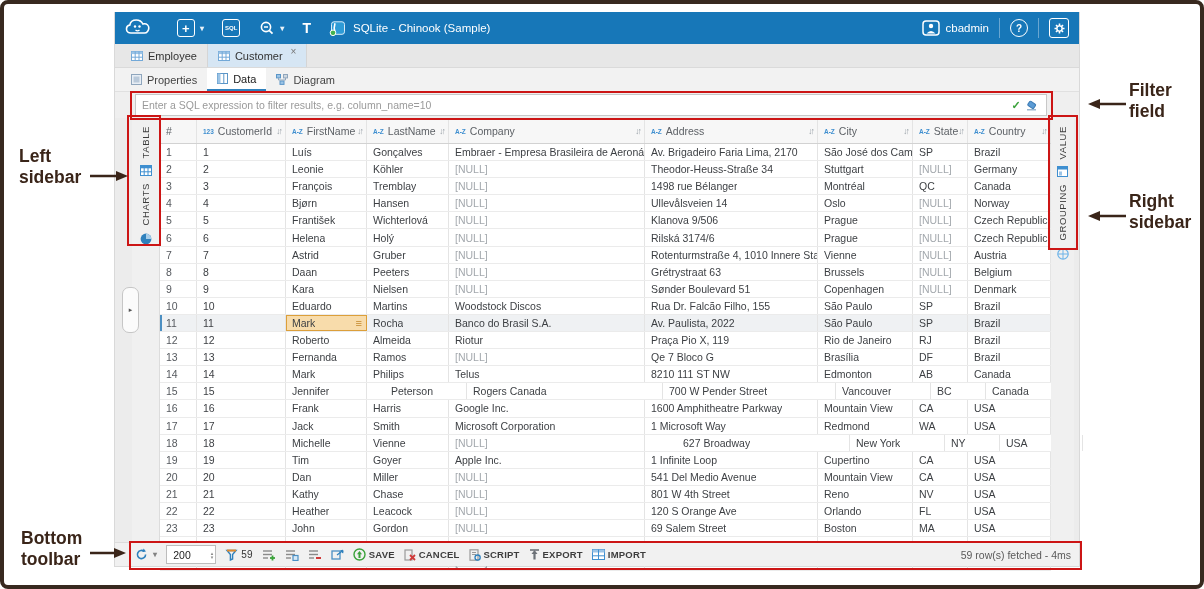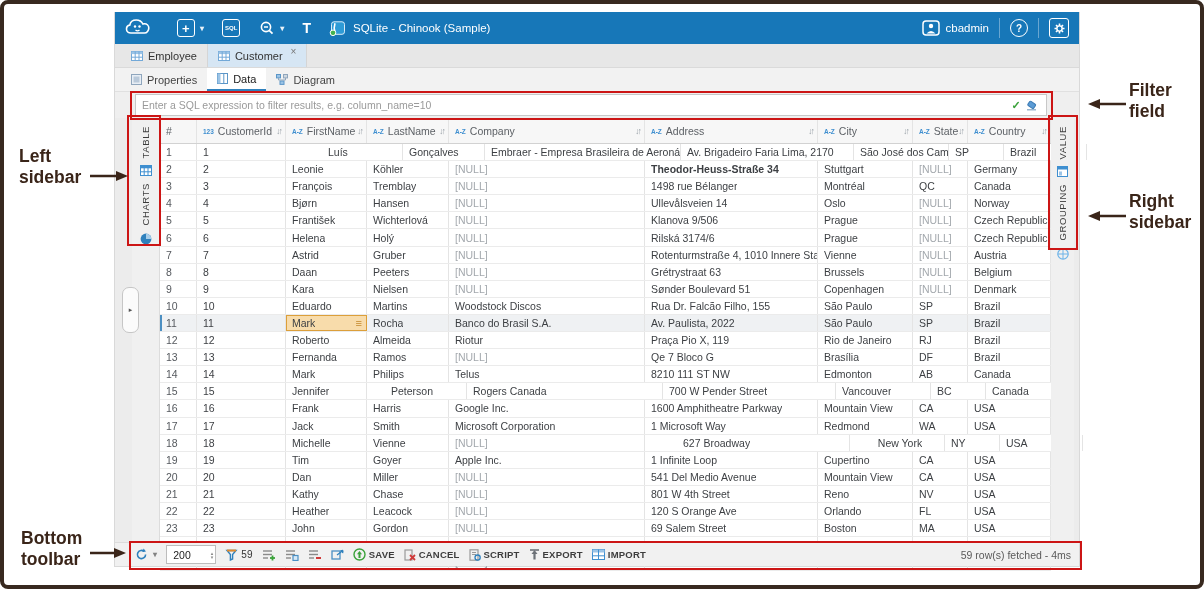--- a/index.html
+++ b/index.html
@@ -266,21 +266,21 @@
             </div>
           </div>
         <div>
             <div class="grow">
               <div class="gc rn" style="width: 37px;">
                 <span class="cv">1</span>
               </div>
               <div class="gc" style="width: 89px;">
                 <span class="cv">1</span>
               </div>
-              <div class="gc" style="width: 81px; margin-left: 36px;">
+              <div class="gc" style="width: 81px;">
                 <span class="cv">Luís</span>
               </div>
               <div class="gc" style="width: 82px;">
                 <span class="cv">Gonçalves</span>
               </div>
               <div class="gc" style="width: 196px;">
                 <span class="cv">Embraer - Empresa Brasileira de Aeronáutica S.A.</span>
               </div>
               <div class="gc" style="width: 173px;">
                 <span class="cv">Av. Brigadeiro Faria Lima, 2170</span>
@@ -304,21 +304,21 @@
               </div>
               <div class="gc" style="width: 81px;">
                 <span class="cv">Leonie</span>
               </div>
               <div class="gc" style="width: 82px;">
                 <span class="cv">Köhler</span>
               </div>
               <div class="gc nul" style="width: 196px;">
                 <span class="cv">[NULL]</span>
               </div>
-              <div class="gc" style="width: 173px; font-weight: bold;">
+              <div class="gc" style="width: 173px;">
                 <span class="cv">Theodor-Heuss-Straße 34</span>
               </div>
               <div class="gc" style="width: 95px;">
                 <span class="cv">Stuttgart</span>
               </div>
               <div class="gc nul" style="width: 55px;">
                 <span class="cv">[NULL]</span>
               </div>
               <div class="gc" style="width: 83px;">
                 <span class="cv">Germany</span>
@@ -772,21 +772,21 @@
               </div>
               <div class="gc" style="width: 82px;">
                 <span class="cv">Vienne</span>
               </div>
               <div class="gc nul" style="width: 196px;">
                 <span class="cv">[NULL]</span>
               </div>
               <div class="gc" style="width: 173px; margin-left: 32px;">
                 <span class="cv">627 Broadway</span>
               </div>
-              <div class="gc" style="width: 95px; justify-content: center;">
+              <div class="gc" style="width: 95px;">
                 <span class="cv">New York</span>
               </div>
               <div class="gc" style="width: 55px;">
                 <span class="cv">NY</span>
               </div>
               <div class="gc" style="width: 83px;">
                 <span class="cv">USA</span>
               </div>
             </div>
             <div class="grow">

